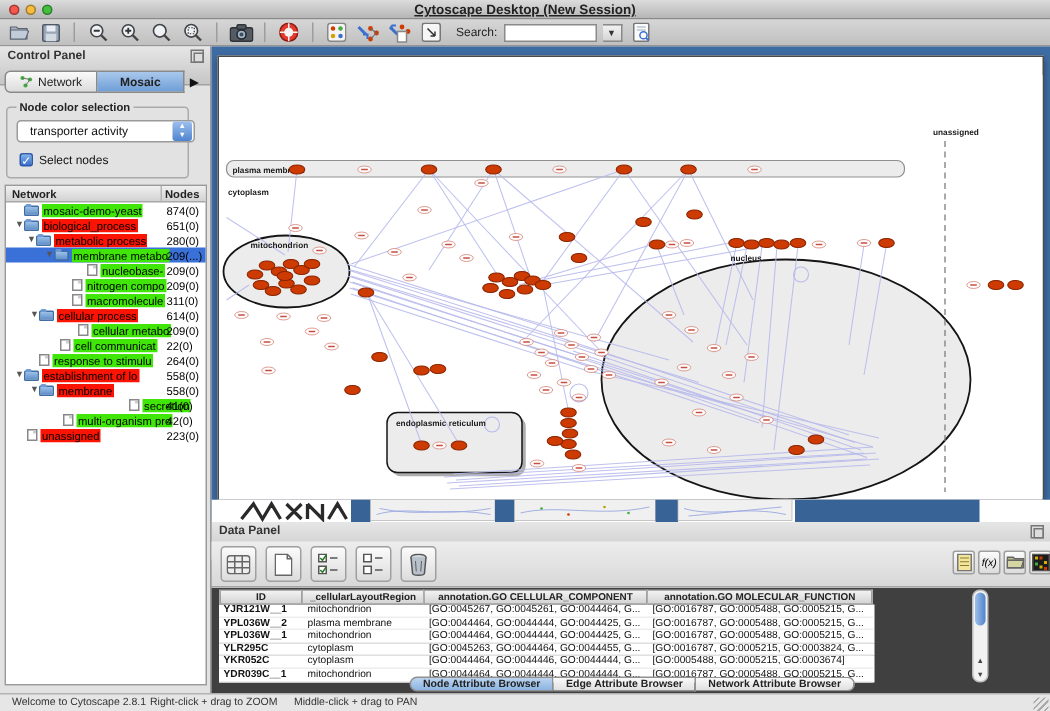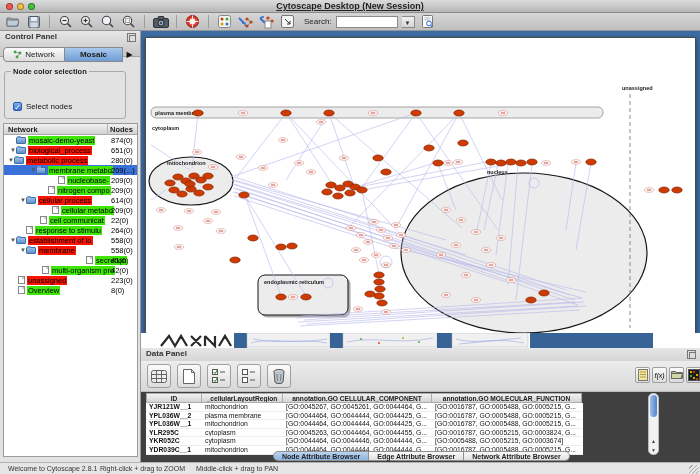--- a/index.html
+++ b/index.html
@@ -267,20 +267,24 @@
         <span>Network</span>
       </div>
       <div class="cp-tab" id="tab-mosaic">
         <span>Mosaic</span>
       </div>
       <div class="cp-tab" id="tab-scroll">▶</div>
     </div>
 
     <div id="groupbox">
       <span class="gb-title">Node color selection</span>
+      <div id="color-select">
+        <span class="sel-text">transporter activity</span>
+        <span class="stepper">▲<br>▼</span>
+      </div>
       <div id="select-nodes-row">
         <span id="select-nodes-box">✓</span>
         <span class="lbl">Select nodes</span>
       </div>
     </div>
 
     <div id="tree-box">
       <div id="tree-header">
         <span class="c1">Network</span>
         <span class="sep"></span>
@@ -292,21 +296,21 @@
             <span class="icon-folder"></span>
             <span class="tree-label green" style="max-width: 94px;">mosaic-demo-yeast</span>
             <span class="tree-count">874(0)</span>
           </div>
           <div class="tree-row" style="padding-left: 6px;">
             <span class="tri">▼</span>
             <span class="icon-folder"></span>
             <span class="tree-label red" style="max-width: 94px;">biological_process</span>
             <span class="tree-count">651(0)</span>
           </div>
-          <div class="tree-row" style="padding-left: 4px;">
+          <div class="tree-row" style="padding-left: 14px;">
             <span class="tri">▼</span>
             <span class="icon-folder"></span>
             <span class="tree-label red" style="max-width: 84px;">metabolic process</span>
             <span class="tree-count">280(0)</span>
           </div>
           <div class="tree-row sel" style="padding-left: 26px;">
             <span class="tri">▼</span>
             <span class="icon-folder"></span>
             <span class="tree-label green" style="max-width: 74px;">membrane metabo</span>
             <span class="tree-count">209(...)</span>
@@ -316,20 +320,26 @@
             <span class="icon-file"></span>
             <span class="tree-label green" style="max-width: 52px;">nucleobase-</span>
             <span class="tree-count">209(0)</span>
           </div>
           <div class="tree-row" style="padding-left: 38px;">
             <span class="tri"></span>
             <span class="icon-file"></span>
             <span class="tree-label green" style="max-width: 62px;">nitrogen compo</span>
             <span class="tree-count">209(0)</span>
           </div>
+          <div class="tree-row" style="padding-left: 38px;">
+            <span class="tri"></span>
+            <span class="icon-file"></span>
+            <span class="tree-label green" style="max-width: 62px;">macromolecule</span>
+            <span class="tree-count">311(0)</span>
+          </div>
           <div class="tree-row" style="padding-left: 16px;">
             <span class="tri">▼</span>
             <span class="icon-folder"></span>
             <span class="tree-label red" style="max-width: 84px;">cellular process</span>
             <span class="tree-count">614(0)</span>
           </div>
           <div class="tree-row" style="padding-left: 42px;">
             <span class="tri"></span>
             <span class="icon-file"></span>
             <span class="tree-label green" style="max-width: 58px;">cellular metabo</span>
@@ -369,26 +379,20 @@
             <span class="tri"></span>
             <span class="icon-file"></span>
             <span class="tree-label green" style="max-width: 68px;">multi-organism pro</span>
             <span class="tree-count">42(0)</span>
           </div>
           <div class="tree-row" style="padding-left: 8px;">
             <span class="tri"></span>
             <span class="icon-file"></span>
             <span class="tree-label red" style="max-width: 92px;">unassigned</span>
             <span class="tree-count">223(0)</span>
-          </div>
-          <div class="tree-row" style="padding-left: 8px;">
-            <span class="tri"></span>
-            <span class="icon-file"></span>
-            <span class="tree-label green" style="max-width: 92px;">Overview</span>
-            <span class="tree-count">8(0)</span>
           </div>
         </div>
     </div>
   </div>
 
   <div id="desktop">
     <div id="net-window">
       <div id="graph-wrap">
         <svg id="graph" width="549" height="283" viewBox="0 0 549 283">
             <rect x="5" y="57" width="452" height="11" rx="5" fill="#ececec" stroke="#8f8f8f" stroke-width="0.8"></rect>

